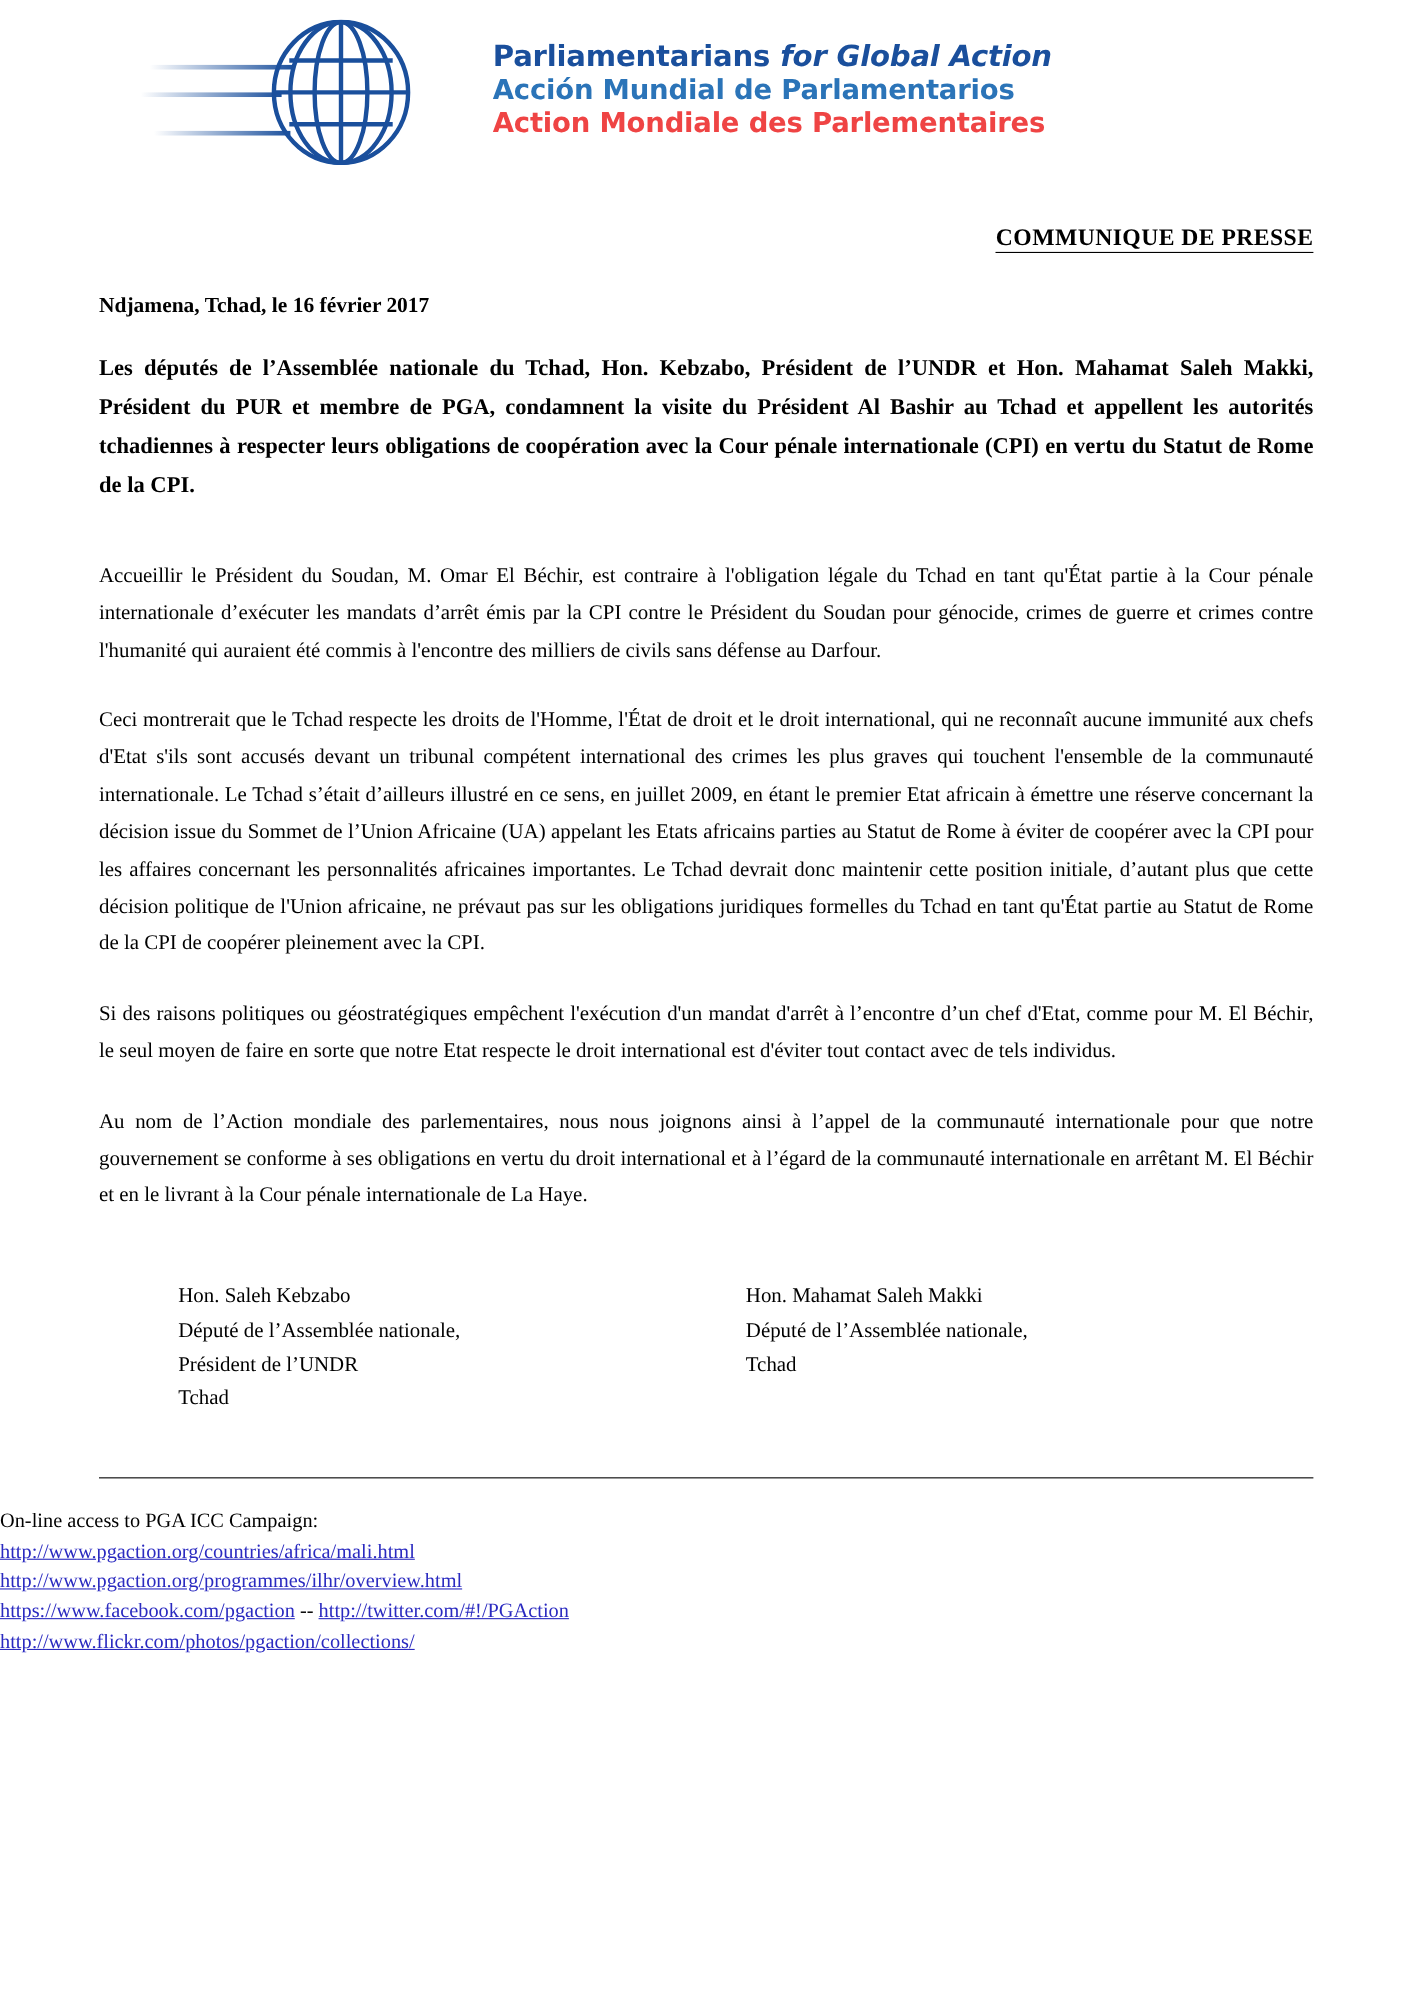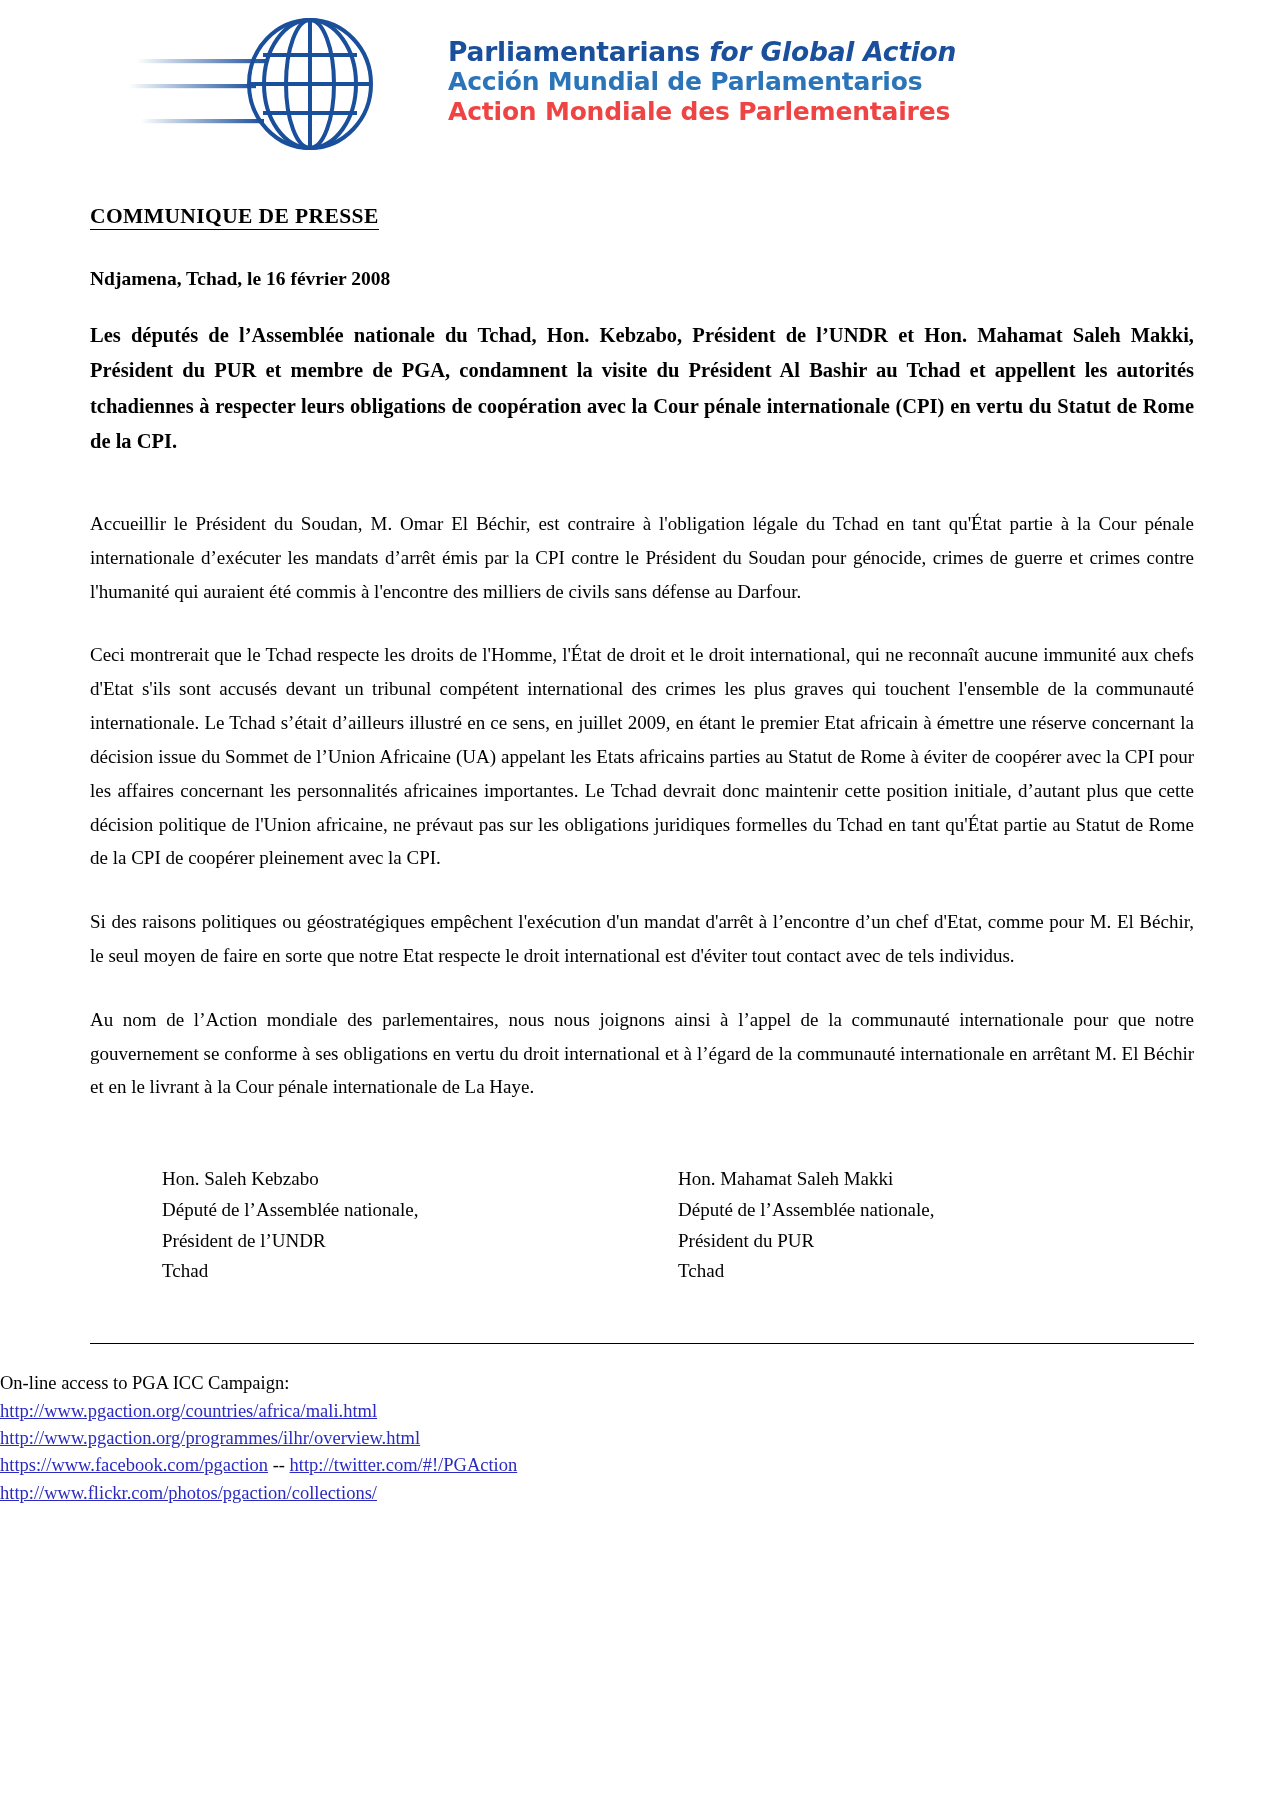--- a/index.html
+++ b/index.html
@@ -77,21 +77,21 @@
     letter-spacing: -0.2px;
   }
 
   
   .doc {
     padding: 0 86px 0 90px;
     box-sizing: border-box;
   }
 
   .doc-title {
-    text-align: left;
+    text-align: right;
     font-size: 21.5px;
     font-weight: bold;
     letter-spacing: 0.4px;
     margin: 36px 0 0 0;
   }
   .doc-title span {
     border-bottom: 1.6px solid #000;
     padding-bottom: 1px;
   }
 
@@ -188,40 +188,39 @@
         <div class="logo-line3">Action Mondiale des Parlementaires</div>
       </div>
 
     </div>
   </div>
 
   <div class="doc">
 
     <div class="doc-title"><span>COMMUNIQUE DE PRESSE</span></div>
 
-    <div class="dateline">Ndjamena, Tchad, le 16 février 2008</div>
+    <div class="dateline">Ndjamena, Tchad, le 16 février 2017</div>
 
     <div class="lede">Les députés de l’Assemblée nationale du Tchad, Hon. Kebzabo, Président de l’UNDR et Hon. Mahamat Saleh Makki, Président du PUR et membre de PGA, condamnent la visite du Président Al Bashir au Tchad et appellent les autorités tchadiennes à respecter leurs obligations de coopération avec la Cour pénale internationale (CPI) en vertu du Statut de Rome de la CPI.</div>
 
     <div class="para first">Accueillir le Président du Soudan, M. Omar El Béchir, est contraire à l'obligation légale du Tchad en tant qu'État partie à la Cour pénale internationale d’exécuter les mandats d’arrêt émis par la CPI contre le Président du Soudan pour génocide, crimes de guerre et crimes contre l'humanité qui auraient été commis à l'encontre des milliers de civils sans défense au Darfour.</div>
     <div class="para">Ceci montrerait que le Tchad respecte les droits de l'Homme, l'État de droit et le droit international, qui ne reconnaît aucune immunité aux chefs d'Etat s'ils sont accusés devant un tribunal compétent international des crimes les plus graves qui touchent l'ensemble de la communauté internationale. Le Tchad s’était d’ailleurs illustré en ce sens, en juillet 2009, en étant le premier Etat africain à émettre une réserve concernant la décision issue du Sommet de l’Union Africaine (UA) appelant les Etats africains parties au Statut de Rome à éviter de coopérer avec la CPI pour les affaires concernant les personnalités africaines importantes. Le Tchad devrait donc maintenir cette position initiale, d’autant plus que cette décision politique de l'Union africaine, ne prévaut pas sur les obligations juridiques formelles du Tchad en tant qu'État partie au Statut de Rome de la CPI de coopérer pleinement avec la CPI.</div>
     <div class="para">Si des raisons politiques ou géostratégiques empêchent l'exécution d'un mandat d'arrêt à l’encontre d’un chef d'Etat, comme pour M. El Béchir, le seul moyen de faire en sorte que notre Etat respecte le droit international est d'éviter tout contact avec de tels individus.</div>
     <div class="para">Au nom de l’Action mondiale des parlementaires, nous nous joignons ainsi à l’appel de la communauté internationale pour que notre gouvernement se conforme à ses obligations en vertu du droit international et à l’égard de la communauté internationale en arrêtant M. El Béchir et en le livrant à la Cour pénale internationale de La Haye.</div>
 
     <div class="signatures">
       <div class="sig-col">
         <div class="sig-line">Hon. Saleh Kebzabo</div>
         <div class="sig-line">Député de l’Assemblée nationale,</div>
         <div class="sig-line">Président de l’UNDR</div>
         <div class="sig-line">Tchad</div>
       </div>
       <div class="sig-col">
         <div class="sig-line">Hon. Mahamat Saleh Makki</div>
         <div class="sig-line">Député de l’Assemblée nationale,</div>
-        <div class="sig-line">Président du PUR</div>
         <div class="sig-line">Tchad</div>
       </div>
     </div>
 
   </div>
 
   <hr class="rule">
 
   <div class="footer">
     <div class="footer-row intro">On-line access to PGA ICC Campaign:</div>

